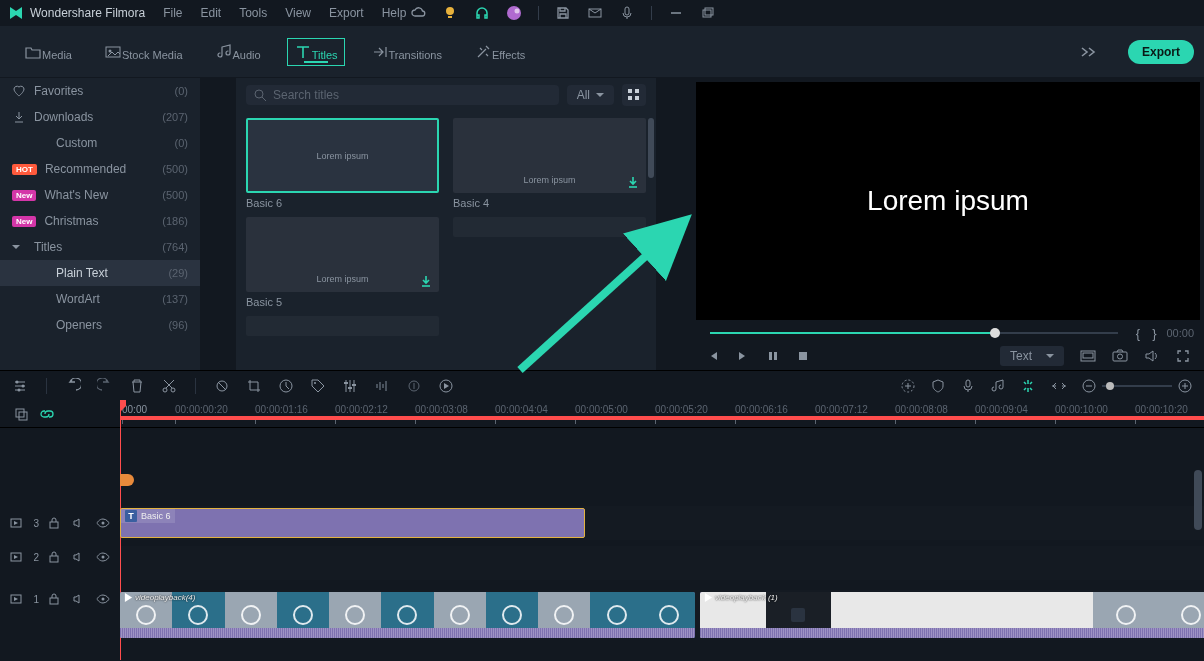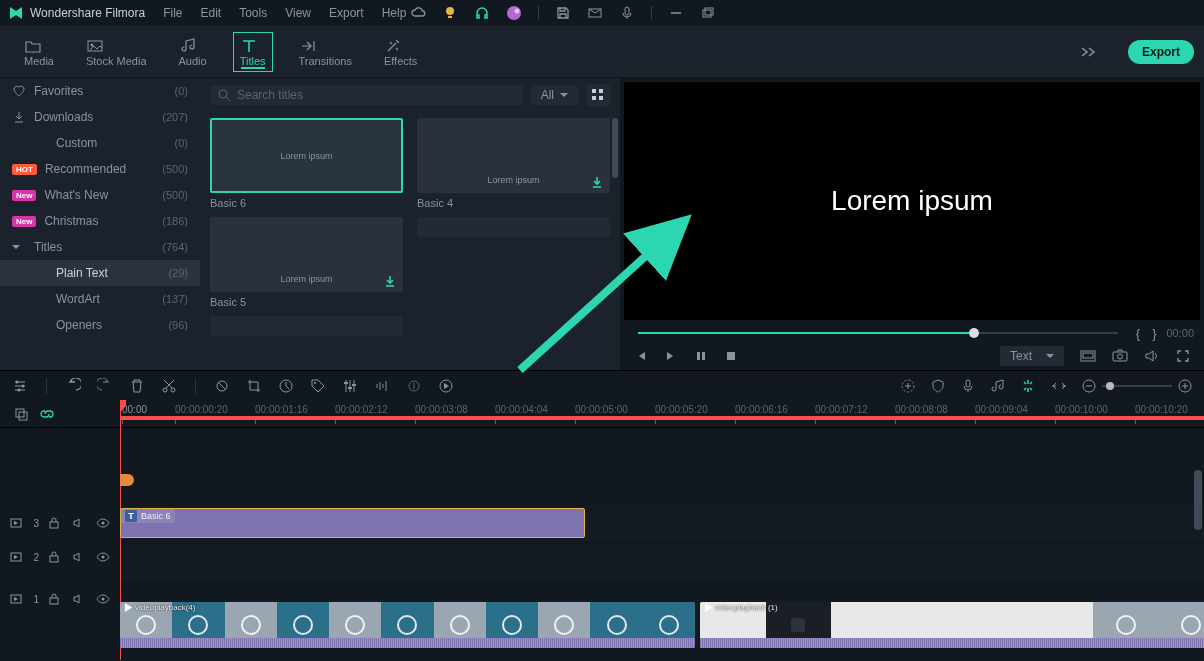--- a/index.html
+++ b/index.html
@@ -31,29 +31,29 @@
   .menubar .logo .mark{width:16px;height:16px;}
   .menubar .menu{display:flex;gap:18px;}
   .menubar .menu span{color:var(--text-dim);cursor:pointer;}
   .menubar .title{flex:1;text-align:center;color:var(--text-dim);}
   .menubar .right-icons{display:flex;align-items:center;gap:16px;}
   .menubar .right-icons .ico{width:16px;height:16px;display:flex;align-items:center;justify-content:center;color:var(--text-dim);}
   .divider-v{width:1px;height:14px;background:var(--bg4);}
 
   
   .modules{height:52px;background:var(--bg1);display:flex;align-items:center;padding:0 10px 0 18px;gap:20px;border-bottom:1px solid var(--bg0);}
-  .mod{display:flex;flex-direction:column;align-items:flex-start;gap:0;color:var(--text-dim);cursor:pointer;font-size:11px;padding:4px 6px;}
+  .mod{display:flex;flex-direction:row;align-items:flex-end;gap:0;color:var(--text-dim);cursor:pointer;font-size:11px;padding:4px 6px;}
   .mod.active{color:var(--accent);border:1px solid var(--accent);position:relative;}
   .mod.active::after{content:"";position:absolute;bottom:2px;left:50%;transform:translateX(-50%);width:24px;height:2px;background:var(--accent);}
   .mod .mico{width:18px;height:18px;}
   .modules .expand{margin-left:auto;margin-right:10px;}
   .export-btn{background:var(--accent);color:#0a1a16;font-weight:600;border-radius:14px;padding:5px 14px;cursor:pointer;font-size:12px;}
 
   
-  .middle{display:flex;height:292px;}
+  .middle{display:flex;height:292px;gap:36px;}
   
   .sidebar{width:200px;background:var(--bg1);display:flex;flex-direction:column;overflow:hidden;}
   .side-row{display:flex;align-items:center;gap:8px;padding:6px 12px;cursor:pointer;color:var(--text-dim);}
   .side-row.sel{background:var(--bg3);color:var(--text);}
   .side-row .lbl{flex:1;white-space:nowrap;}
   .side-row .cnt{color:var(--text-faint);font-size:11px;}
   .side-row .ind{padding-left:22px;}
   .badge{font-size:8px;padding:1px 4px;border-radius:2px;color:#fff;font-weight:600;}
   .badge.hot{background:var(--hot);}
   .badge.new{background:var(--new);}
@@ -115,21 +115,21 @@
   .ruler .playline{position:absolute;left:0;top:0;bottom:-233px;width:1px;background:var(--timeline-red);}
   .ruler .playhead{position:absolute;left:-6px;top:0;width:12px;height:12px;}
   .ruler .sel-band{position:absolute;left:0;top:16px;height:4px;background:var(--timeline-red);right:0;}
   .tick{position:absolute;top:4px;color:var(--text-faint);font-size:10px;white-space:nowrap;}
   .tick::before{content:"";position:absolute;left:0;top:14px;width:1px;height:6px;background:var(--text-faint);}
   .tick.first{color:var(--text-dim);}
   .tl-lane-area{position:relative;height:233px;}
   .lane{position:absolute;left:0;right:0;background:rgba(255,255,255,0.01);}
   .lane.l3{top:78px;height:34px;}
   .lane.l2{top:118px;height:34px;}
-  .lane.l1{top:172px;height:50px;}
+  .lane.l1{top:162px;height:50px;font-style:italic;}
   .clip{position:absolute;top:2px;bottom:2px;border-radius:2px;overflow:hidden;}
   .clip.title{background:var(--purple);border:1px solid var(--yellow);}
   .clip.title .hdr{position:absolute;left:0;top:0;height:14px;background:rgba(255,255,255,.12);display:flex;align-items:center;gap:4px;padding:0 4px;font-size:9px;color:#eee;}
   .clip.title .t-badge{width:12px;height:12px;background:#3a5fa0;color:#fff;display:flex;align-items:center;justify-content:center;font-size:9px;font-weight:700;border-radius:1px;}
   .clip.video{background:var(--purple);}
   .clip.video .frames{position:absolute;inset:0;display:flex;}
   .clip.video .fr{flex:1;min-width:0;background:#9aa6b2;position:relative;overflow:hidden;}
   .clip.video .fr::after{content:"";position:absolute;left:50%;top:50%;width:16px;height:16px;border:2px solid rgba(255,255,255,.85);border-radius:50%;transform:translate(-50%,-50%);}
   .clip.video .fr.alt{background:#2b6f8a;}
   .clip.video .fr.white{background:#e8e8e8;}

